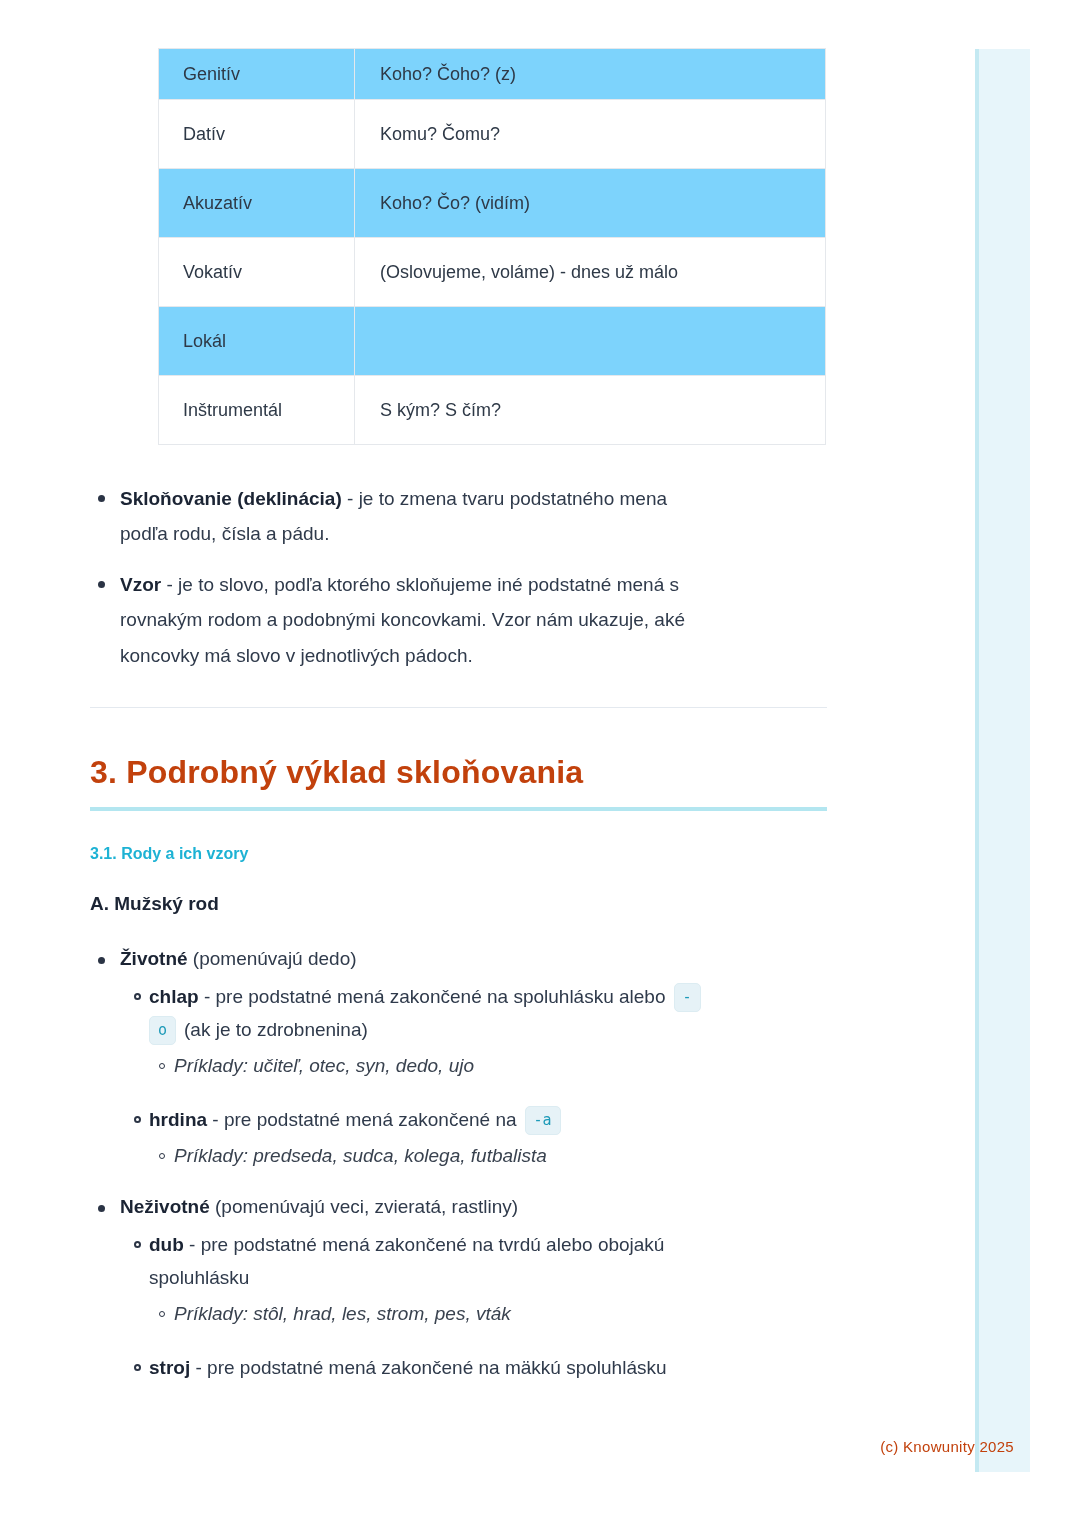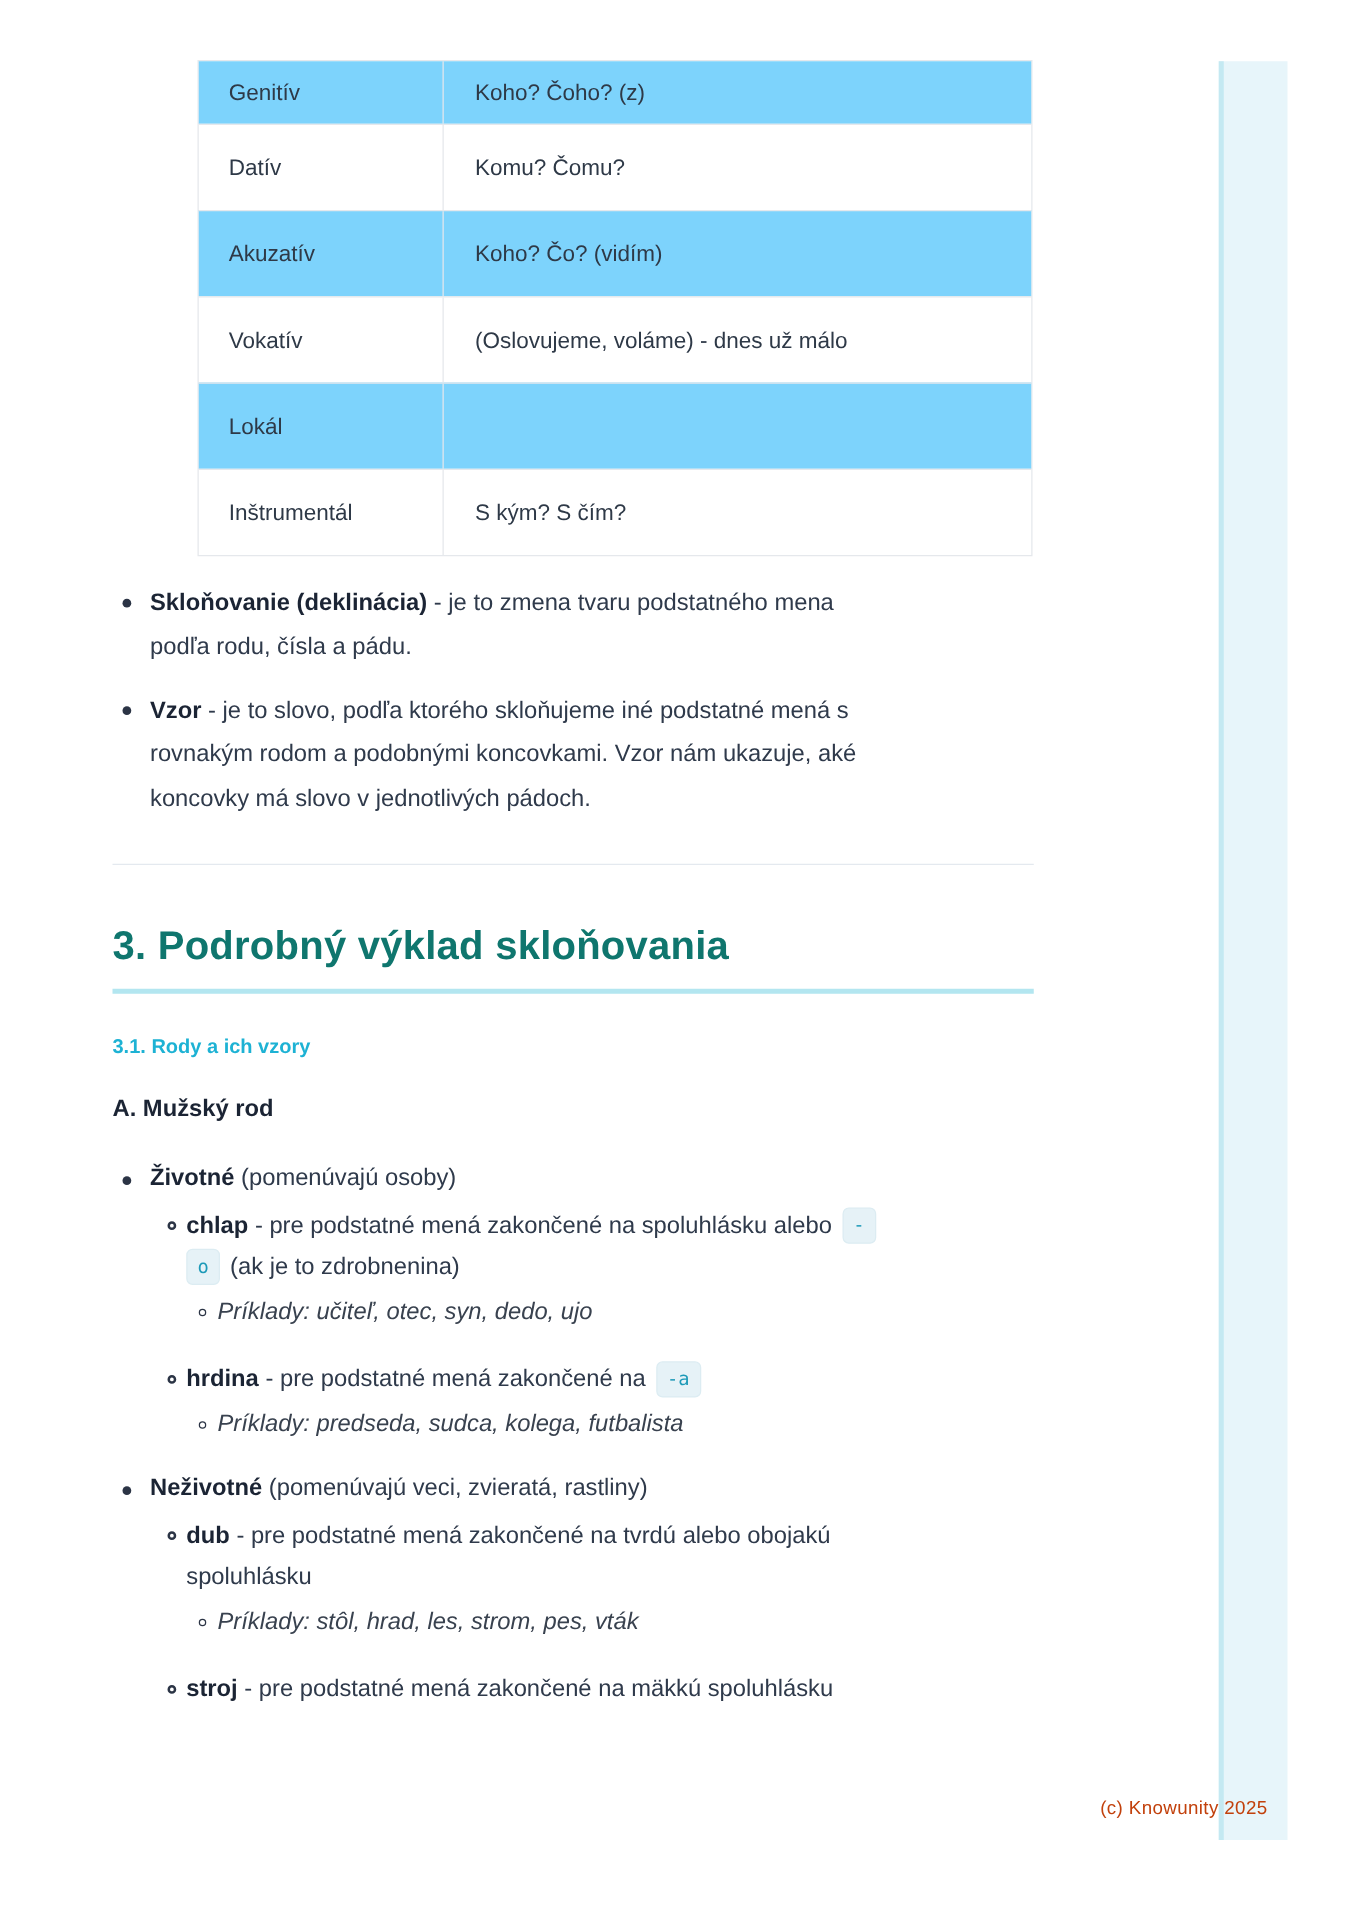--- a/index.html
+++ b/index.html
@@ -20,29 +20,29 @@
   .t-cell { display:flex; align-items:center; font-size:18px; color:#2e3947; }
   .t-cell.case { width:196px; border-right:1px solid #e5e8ec; padding-left:24px; }
   .t-cell.question { flex:1; padding-left:25px; }
 
   
   .marker { flex:0 0 auto; border-radius:50%; }
   .dot  { width:7px; height:7px; background:#2b3445; margin:14px 15px 0 8px; }
   .ring { width:7px; height:7px; border:2px solid #2b3445; background:transparent; margin:12px 8px 0 14px; }
   .ring.sm { width:6px; height:6px; border-width:1.8px; margin:13px 9px 0 10px; }
 
-  .def-list { margin-top:20px; }
+  .def-list { margin-top:36px; }
   .def-item { display:flex; margin-bottom:16px; }
   .def-text { margin:0; font-size:19px; line-height:1.85; max-width:575px; }
   b { color:#1b2434; font-weight:700; }
 
   .divider { border:none; border-top:1px solid #e4e9ef; margin:34px 0 0 0; }
 
   .section-title {
-    margin:46px 0 0 0; font-size:32px; font-weight:700; color:#0f766e;
+    margin:46px 0 0 0; font-size:32px; font-weight:700; color:#c2410c;
     padding-bottom:16px; border-bottom:4px solid #b3e6f0; letter-spacing:.2px;
   }
   .intro { margin:26px 0 0 0; font-size:19px; line-height:1.9; max-width:615px; }
   .sub-title { margin:34px 0 0 0; font-size:16px; font-weight:700; color:#1db2d4; }
   .group-label { margin:30px 0 0 0; font-size:19px; font-weight:700; color:#1b2434; }
 
   .vlist { margin-top:28px; font-size:19px; }
   .li { display:flex; }
   .li-content { flex:1; min-width:0; }
   .li-line { margin:0; line-height:1.72; }
@@ -142,21 +142,21 @@
 
   <h2 class="sub-title">3.1. Rody a ich vzory</h2>
 
   <p class="group-label">A. Mužský rod</p>
 
   <div class="vlist">
 
     <div class="li l1">
       <span class="marker dot"></span>
       <div class="li-content">
-        <p class="li-line"><b>Životné</b><span> (pomenúvajú osoby)</span></p>
+        <p class="li-line"><b>Životné</b><span> (pomenúvajú dedo)</span></p>
         <div class="sub">
 
           <div class="li l2">
             <span class="marker ring"></span>
             <div class="li-content">
               <p class="li-line"><b>chlap</b><span> - pre podstatné mená zakončené na spoluhlásku alebo</span><code class="code lead">-</code></p>
               <p class="li-line"><code class="code trail">o</code><span>(ak je to zdrobnenina)</span></p>
               <div class="li l3 example-row">
                 <span class="marker ring sm"></span>
                 <p class="examples">Príklady: učiteľ, otec, syn, dedo, ujo</p>

